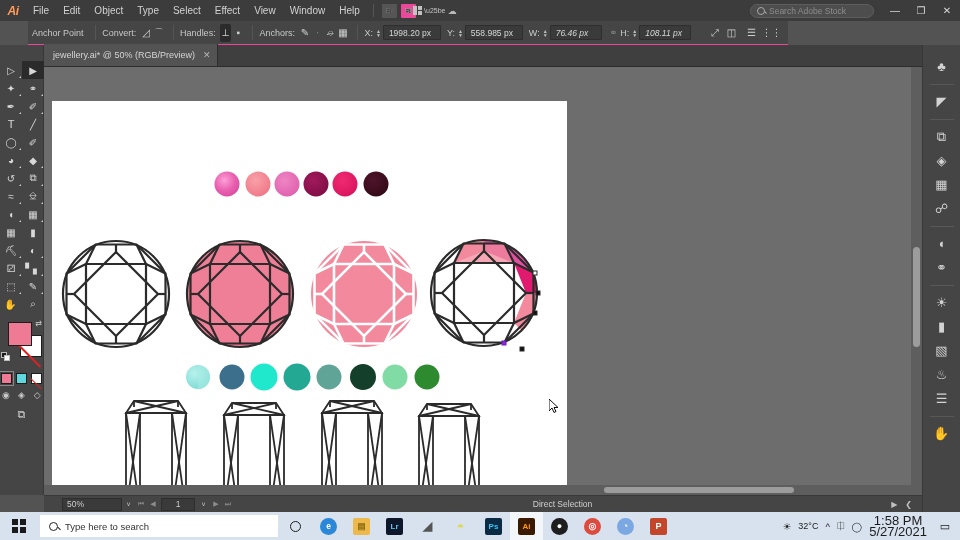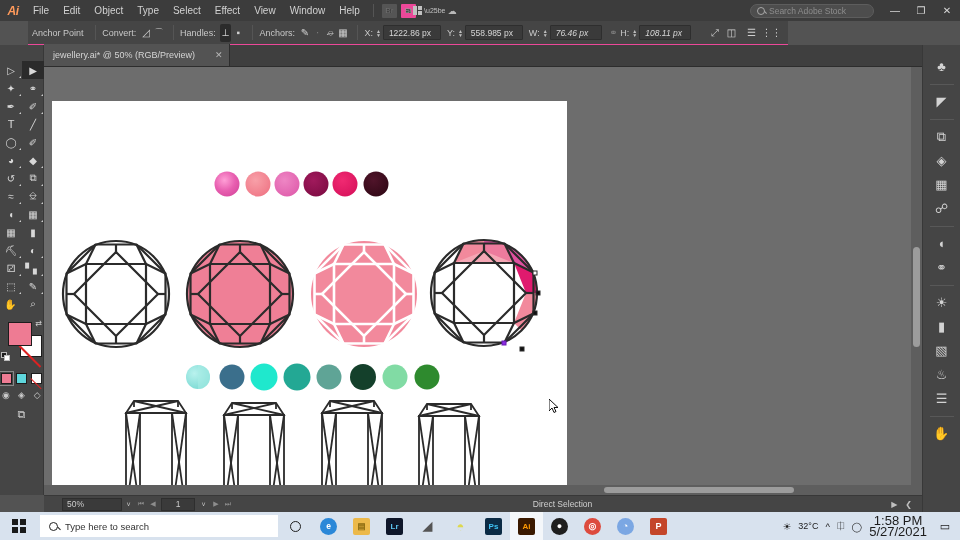--- a/index.html
+++ b/index.html
@@ -96,21 +96,21 @@
   .numfield.w { min-width: 52px; font-style: italic; }
 
   
   .tabbar {
     position: absolute; left: 44px; top: 45px; width: 878px; height: 22px;
     background: #3f3f3f; border-bottom: 1px solid #2d2d2d;
     display: flex; align-items: flex-end;
   }
   .doctab {
     height: 22px; background: #535353; display: flex; align-items: center;
-    padding: 0 6px 0 9px; gap: 20px; border-right: 1px solid #2d2d2d;
+    padding: 0 6px 0 9px; gap: 8px; border-right: 1px solid #2d2d2d;
   }
   .doctab span.t { color: #d4d4d4; font-size: 9px; white-space: nowrap; }
   .doctab span.x { color: #b6b6b6; font-size: 9px; }
 
   
   .toolbar {
     position: absolute; left: 0; top: 45px; width: 44px; height: 450px;
     background: #454545; border-right: 1px solid #383838;
     padding-top: 16px;
   }
@@ -338,21 +338,21 @@
     <div class="cb-label">Anchors:</div>
     <div class="cb-btn">✎</div>
     <div class="cb-btn dim">⋅</div>
     <div class="cb-btn">⌮</div>
     <div class="cb-btn">▦</div>
     <div class="cb-sep"></div>
 
     <div class="field-group">
       <span class="field-lbl">X:</span>
       <span class="spinner">▲<br>▼</span>
-      <span class="numfield">1222.86 px</span>
+      <span class="numfield">1998.20 px</span>
     </div>
     <div class="field-group">
       <span class="field-lbl">Y:</span>
       <span class="spinner">▲<br>▼</span>
       <span class="numfield">558.985 px</span>
     </div>
     <div class="field-group">
       <span class="field-lbl">W:</span>
       <span class="spinner">▲<br>▼</span>
       <span class="numfield w">76.46 px</span>

